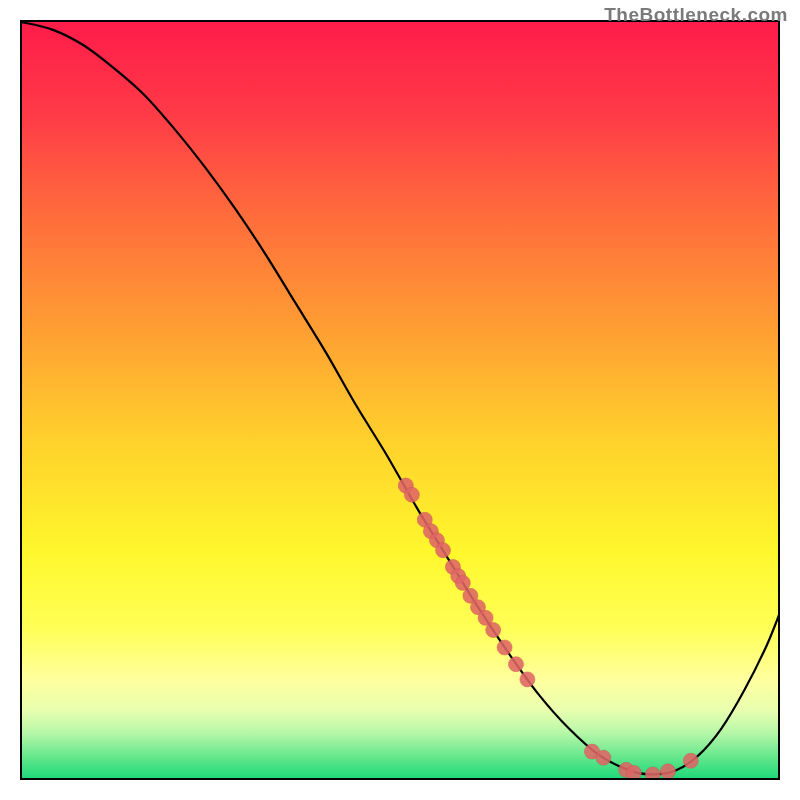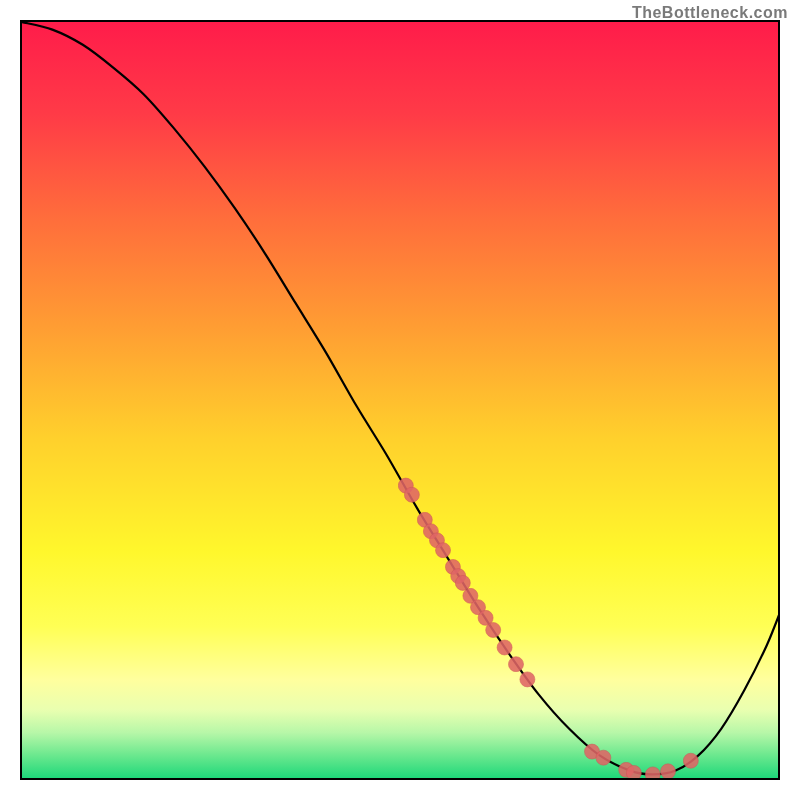--- a/index.html
+++ b/index.html
@@ -13,21 +13,21 @@
   .chart-container {
     position: relative;
     width: 800px;
     height: 800px;
   }
   .watermark {
     position: absolute;
     top: 4px;
     right: 12px;
     font-family: Arial, Helvetica, sans-serif;
-    font-size: 16px;
+    font-size: 19px;
     font-weight: 700;
     color: #7a7a7a;
     letter-spacing: 0.5px;
     z-index: 20;
     pointer-events: none;
   }
   .plot-area {
     position: absolute;
     left: 20px;
     top: 20px;

